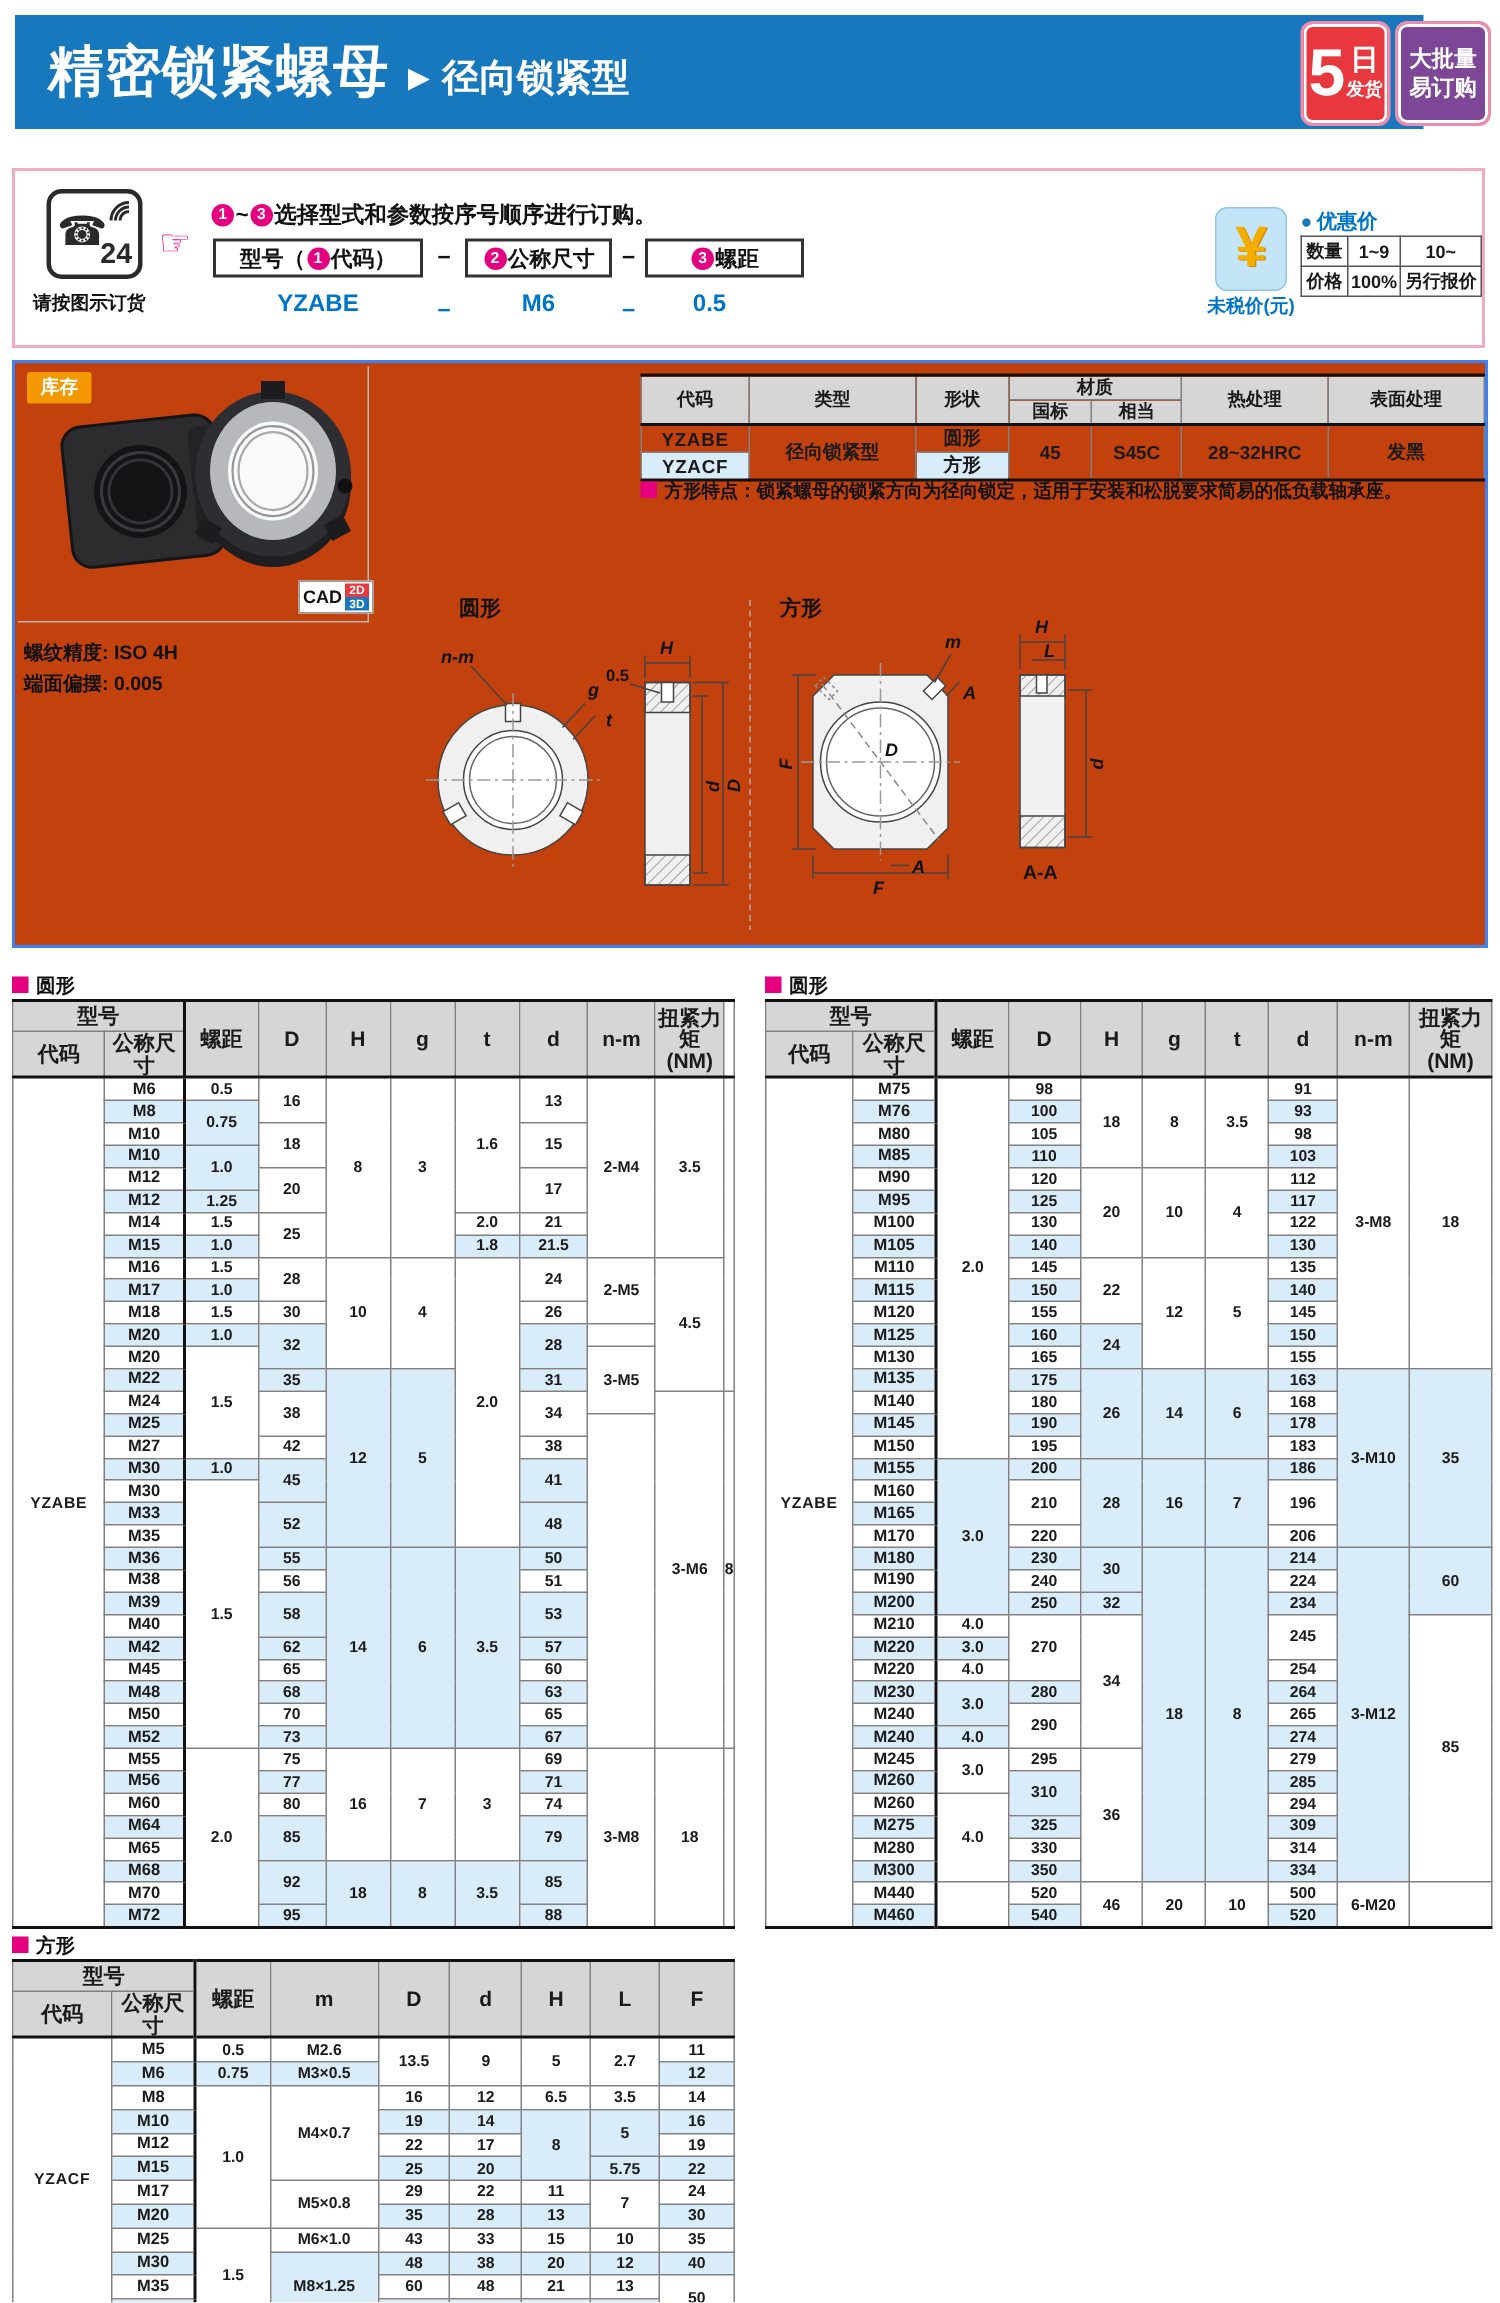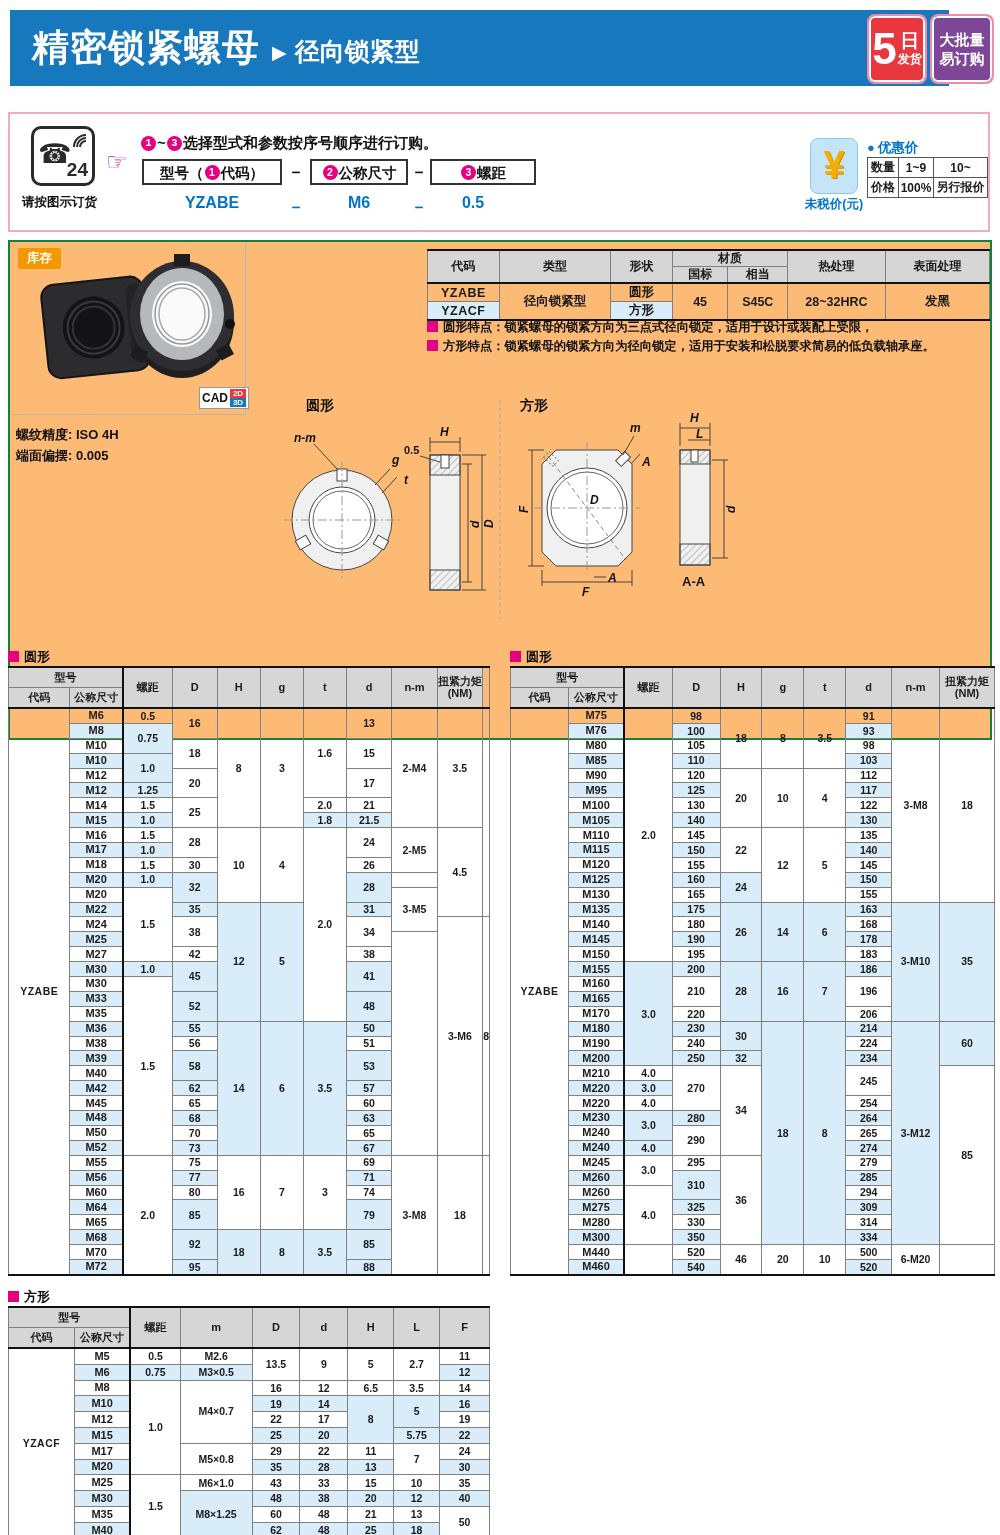--- a/index.html
+++ b/index.html
@@ -21,38 +21,38 @@
   .badge-purple span{font-size:15px;line-height:19px;}
 
   
   .order{position:absolute;left:8px;top:112px;width:982px;height:120px;border:2px solid #f2aabf;background:#fff;box-sizing:border-box;}
   .phone{position:absolute;left:21px;top:12px;width:64px;height:60px;border:3px solid #2a2a2a;border-radius:10px;box-sizing:border-box;}
   .phone .tel{position:absolute;left:4px;top:12px;font-size:27px;color:#2a2a2a;line-height:1;}
   .phone .p24{position:absolute;right:4px;bottom:2px;font-size:19px;font-weight:bold;color:#2a2a2a;}
   .phone svg{position:absolute;right:2px;top:2px;}
   .phone-note{position:absolute;left:12px;top:80px;width:110px;font-size:12.5px;font-weight:bold;color:#111;}
   .hand{position:absolute;left:96px;top:34px;font-size:24px;color:#e4007f;}
-  .instr{position:absolute;left:130px;top:20px;font-size:15px;font-weight:bold;color:#111;font-family:Liberation Mono, monospace;}
+  .instr{position:absolute;left:130px;top:20px;font-size:15px;font-weight:bold;color:#111;}
   .circ{display:inline-block;width:15px;height:15px;border-radius:50%;background:#e4007f;color:#fff;font-size:10.5px;font-weight:bold;line-height:15px;text-align:center;vertical-align:2px;margin:0 1px;}
   .obox{position:absolute;top:45px;height:26px;line-height:25px;border:2px solid #333;text-align:center;font-size:14.5px;font-weight:bold;color:#111;box-sizing:border-box;background:#fff;}
   .ob1{left:132px;width:140px;}.ob2{left:300px;width:98px;}.ob3{left:420px;width:106px;}
   .odash{position:absolute;top:45px;width:24px;text-align:center;font-size:16px;font-weight:bold;line-height:26px;color:#111;}
   .od1{left:274px;}.od2{left:397px;}
   .oval{position:absolute;top:80px;text-align:center;font-size:16px;font-weight:bold;color:#0075c8;}
   .ov1{left:132px;width:140px;}.ov2{left:300px;width:98px;}.ov3{left:420px;width:86px;}
   .ovd{color:#0075c8;}
   
   .yen{position:absolute;left:800px;top:24px;width:46px;height:54px;background:#c3e5f7;border:1px solid #8fc6e8;border-radius:8px;text-align:center;line-height:52px;font-size:38px;font-weight:bold;color:#f3ae00;text-shadow:1px 1px 0 #d98b00;}
   .yen-label{position:absolute;left:786px;top:82px;width:76px;text-align:center;font-size:12.5px;font-weight:bold;color:#0075c8;}
   .sale{position:absolute;left:857px;top:25px;font-size:13.5px;font-weight:bold;color:#0075c8;}
   .sale .dot{color:#1878be;font-size:13px;margin-right:3px;}
   .pricehost{position:absolute;left:857px;top:43px;}
 
   
-  .prodbox{position:absolute;left:8px;top:240px;width:984px;height:500px;border:2px solid #15803d;background:#fdba74;box-sizing:border-box;}
+  .prodbox{position:absolute;left:8px;top:240px;width:984px;height:392px;border:2px solid #3b82f6;background:#c2410c;box-sizing:border-box;}
   .photo{position:absolute;left:2px;top:2px;width:233px;height:170px;border-right:1px solid #b5b5b5;border-bottom:1px solid #b5b5b5;}
   .stock{position:absolute;left:6px;top:4px;background:#f39800;color:#fff;font-size:12.5px;font-weight:bold;padding:2px 9px;border-radius:2px;}
   .cad{position:absolute;left:187px;top:143px;display:flex;align-items:center;border:1px solid #999;background:#fff;padding:1px 2px;}
   .cad .cadtxt{font-size:12px;font-weight:bold;color:#111;margin-right:2px;}
   .cad .c23{display:flex;flex-direction:column;}
   .cad .c2d,.cad .c3d{font-size:8px;font-weight:bold;color:#fff;width:16px;text-align:center;line-height:9px;}
   .cad .c2d{background:#e8383d;}
   .cad .c3d{background:#1878be;}
   .prec{position:absolute;left:6px;top:182px;font-size:13px;font-weight:bold;color:#111;line-height:1.65;}
   .spechost{position:absolute;left:417px;top:7px;}
@@ -66,21 +66,21 @@
 
   
   .tblwrap{position:absolute;}
   .tbl-left{left:8px;top:648px;width:482px;}
   .tbl-right{left:510px;top:648px;width:485px;}
   .tbl-square{left:8px;top:1288px;width:482px;}
   .sec-title{font-size:13px;font-weight:bold;color:#111;height:15px;margin-bottom:3px;}
   .gtbl{border-collapse:collapse;table-layout:fixed;border-top:2px solid #111;border-bottom:2px solid #111;border-left:1px solid #808080;border-right:1px solid #808080;}
   .gtbl th,.gtbl td{border:1px solid #808080;text-align:center;padding:0;font-weight:bold;color:#1a1a1a;overflow:hidden;white-space:nowrap;}
   .gtbl thead{border-bottom:2px solid #111;}
-  .gtbl thead th{background:#d6d6d6;font-size:11px;height:19px;white-space:pre-line;line-height:1.05;}
+  .gtbl thead th{background:#d6d6d6;font-size:14px;height:19px;white-space:pre-line;line-height:1.05;}
   tr.s{background:#d9ecf9;}
   .main tbody td{font-size:10.5px;height:13.9px;line-height:1;}
   .tbl-square .main tbody td{height:14.8px;}
   .b{color:#0075c8;}
   .p{color:#7b5cab;}
   .main .b,.main .p{border-right:2px solid #111;font-size:11px;}
   .pb{color:#0075c8;}
   .code{color:#0075c8;font-size:14px;letter-spacing:.5px;}
   .mag{color:#e4007f;}
   .thick{border-right:2px solid #111 !important;}
@@ -239,21 +239,20 @@
             </tr>
             <tr class="s">
               <td class="code">YZACF</td>
               <td>方形</td>
             </tr>
           </tbody>
         </table>
       </div>
 
     <div class="notes">
-      <div><span class="psq"></span><span>圆形特点：</span><span>锁紧螺母的锁紧方向为三点式径向锁定，适用于设计或装配上受限，</span></div>
       <div><span class="psq"></span><span>方形特点：</span><span>锁紧螺母的锁紧方向为径向锁定，适用于安装和松脱要求简易的低负载轴承座。</span></div>
     </div>
 
     <div class="diagwrap">
       <svg width="736" height="238" viewBox="0 0 736 238">
         <defs>
           <pattern id="h1" width="5" height="5" patternUnits="userSpaceOnUse" patternTransform="rotate(45)">
             <line x1="0" y1="0" x2="0" y2="5" stroke="#888" stroke-width="1"></line>
           </pattern>
         </defs>

